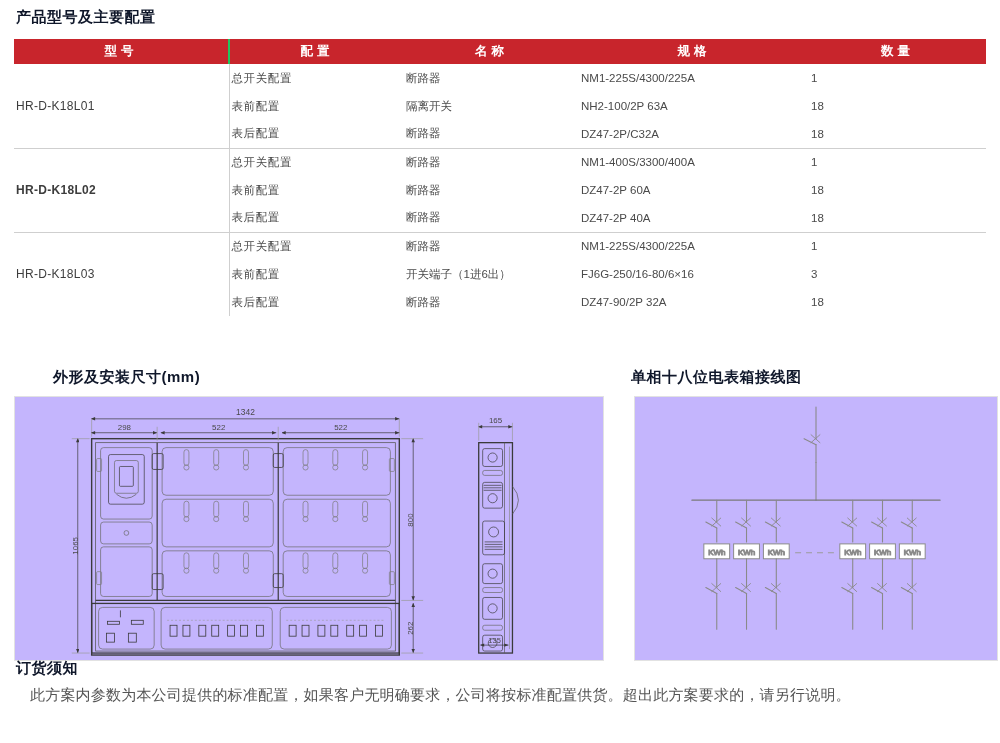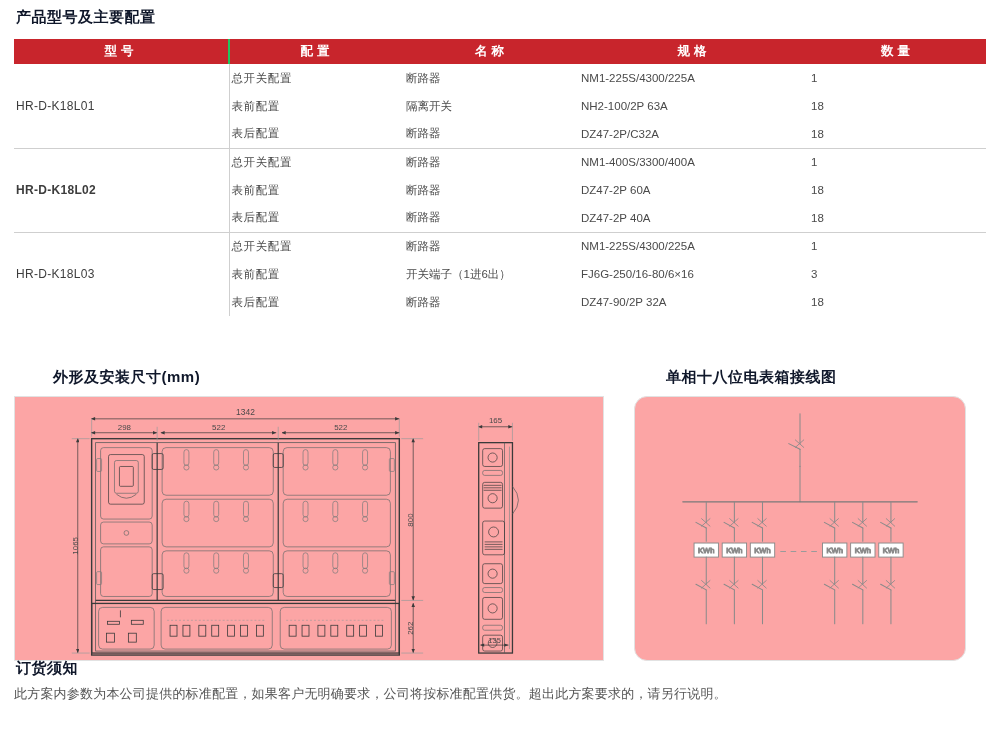--- a/index.html
+++ b/index.html
@@ -66,38 +66,38 @@
     font-size: 11.5px;
     color: #555555;
     letter-spacing: 0.2px;
   }
   .note sup { font-size: 7.5px; vertical-align: super; }
 
   
   #draw-section { position: absolute; left: 14px; top: 368px; width: 972px; }
   #draw-head { position: relative; height: 24px; }
   #dim-title { position: absolute; left: 7px; top: 0; margin-left: 32px; }
-  #wiring-title { position: absolute; left: 652px; top: 0; }
+  #wiring-title { position: absolute; left: 617px; top: 0; }
 
   .panel {
     position: absolute;
     border: 1px solid #e2e2e2;
-    background: #fca5a5;
+    background: #c4b5fd;
   }
   #dim-panel   { left: 0;   top: 28px; width: 590px; height: 265px; }
-  #wiring-panel{ left: 620px; top: 28px; width: 332px; height: 265px; border-radius: 13px; }
+  #wiring-panel{ left: 620px; top: 28px; width: 364px; height: 265px; }
 
   .svg-fill { display: block; width: 100%; height: 100%; }
 
   
   #order-section { position: absolute; left: 14px; top: 659px; width: 972px; }
   #order-title { margin: 0 0 6px 2px; }
   #order-text {
-    margin: 0 0 0 0;
-    font-size: 13px;
+    margin: 0 0 0 16px;
+    font-size: 15px;
     color: #555555;
     letter-spacing: 0.2px;
     line-height: 1.5;
   }
 </style>
 </head>
 <body>
 
 <div id="spec-section">
   <div class="section-title" id="spec-title">产品型号及主要配置</div>

